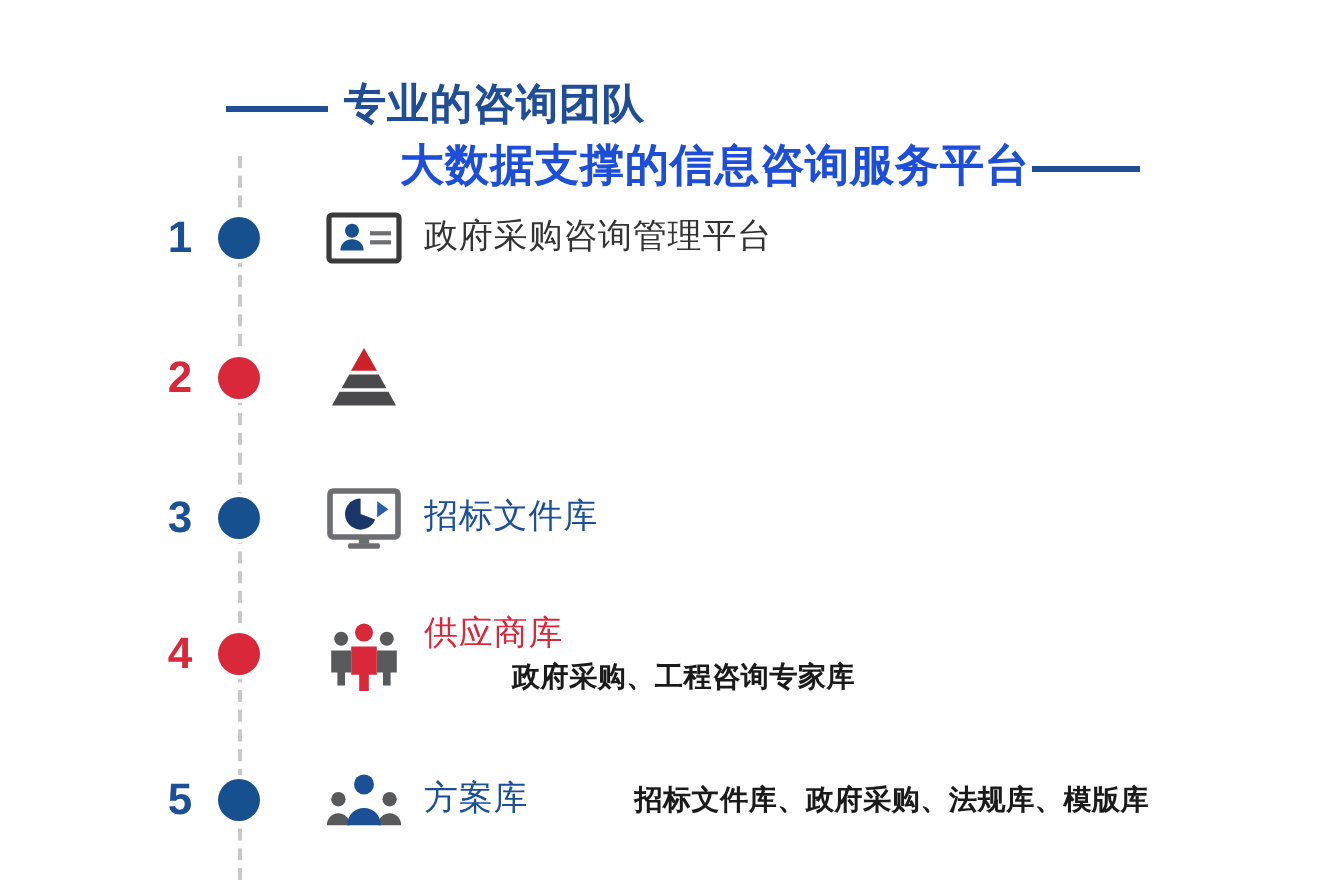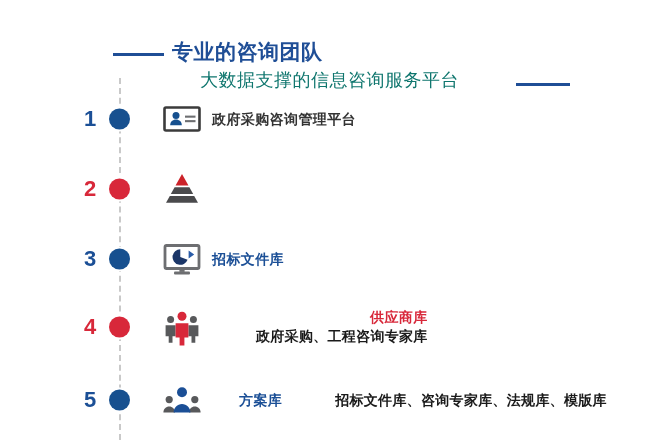--- a/index.html
+++ b/index.html
@@ -50,23 +50,23 @@
     font-size: 21px;
     font-weight: bold;
     color: #1f4e96;
     letter-spacing: 0.5px;
     white-space: nowrap;
   }
   .heading-row2 {
     position: absolute;
     left: 200px;
     top: 50px;
-    font-size: 18px;
-    font-weight: normal;
-    color: #0f766e;
+    font-size: 22px;
+    font-weight: bold;
+    color: #1d4ed8;
     letter-spacing: 0.5px;
     white-space: nowrap;
   }
 
   
   .timeline-axis {
     position: absolute;
     left: 119px;
     top: 78px;
     width: 0;
@@ -116,39 +116,37 @@
     height: 42px;
   }
   .step-text {
     position: absolute;
     left: 212px;
     top: 50%;
     transform: translateY(-50%);
     white-space: nowrap;
   }
   .step-title {
-    font-size: 14px;
-    font-weight: bold;
+    font-size: 17px;
+    font-weight: normal;
     letter-spacing: 0.4px;
     line-height: 1.35;
-    text-align: right;
   }
   .step-subtitle {
     font-size: 14px;
     font-weight: bold;
     color: #1a1a1a;
     letter-spacing: 0.3px;
     line-height: 1.35;
     padding-left: 44px;
   }
   .step-text.inline {
     display: flex;
     align-items: baseline;
     gap: 9px;
-    margin-left: 27px;
   }
 
   
   .c-blue  { color: #1b4f96; }
   .c-red   { color: #d8283a; }
   .c-dark  { color: #333333; }
   .bg-blue { background: #17508f; }
   .bg-red  { background: #d8283a; }
 
   
@@ -245,17 +243,17 @@
         <circle cx="8.2" cy="20.6" r="3.6" fill="#58595b"></circle>
         <path d="M2.4 33.6c0-3.5 2.6-6 5.8-6s5.8 2.5 5.8 6z" fill="#58595b"></path>
         <circle cx="33.8" cy="20.6" r="3.6" fill="#58595b"></circle>
         <path d="M28 33.6c0-3.5 2.6-6 5.8-6s5.8 2.5 5.8 6z" fill="#58595b"></path>
         <circle cx="21" cy="13.2" r="5" fill="#1b4f96"></circle>
         <path d="M12.6 33.6c0-5 3.8-8.6 8.4-8.6s8.4 3.6 8.4 8.6z" fill="#1b4f96"></path>
       </svg>
     </div>
     <div class="step-text inline">
       <div class="step-title c-blue">方案库</div>
-      <div class="step-subtitle">招标文件库、咨询专家库、法规库、模版库</div>
+      <div class="step-subtitle">招标文件库、政府采购、法规库、模版库</div>
     </div>
   </div>
 
 </div>
 
 </body></html>

